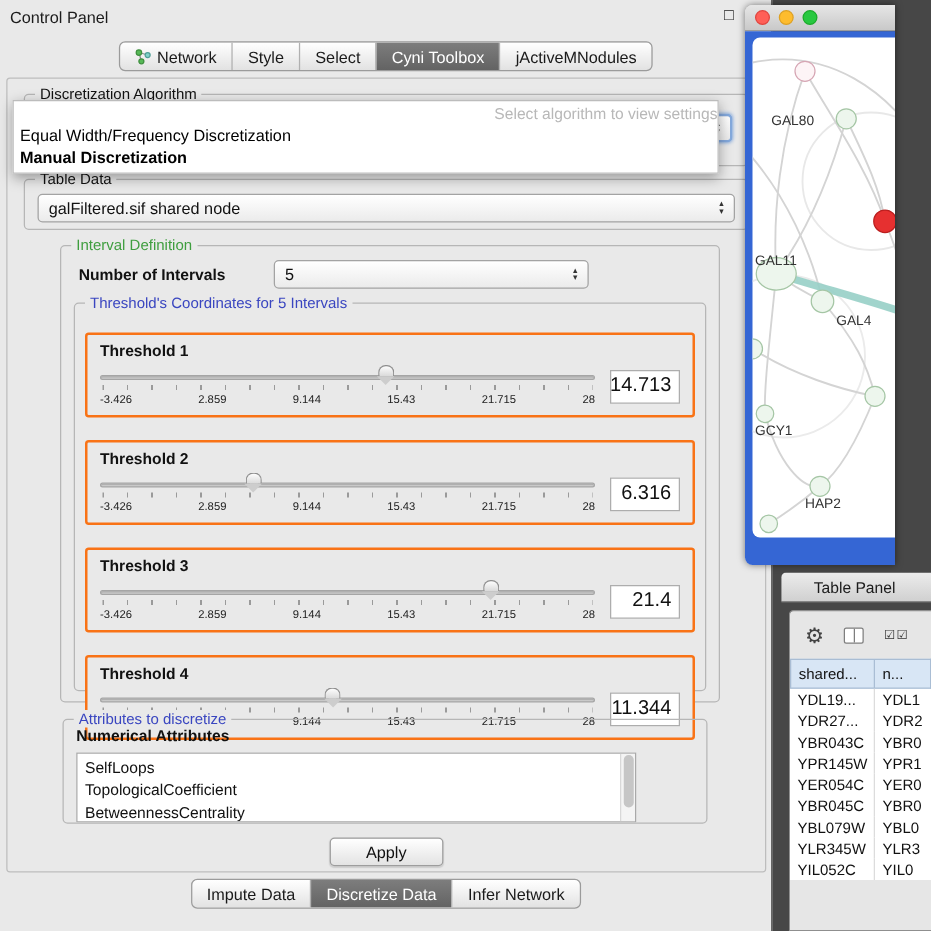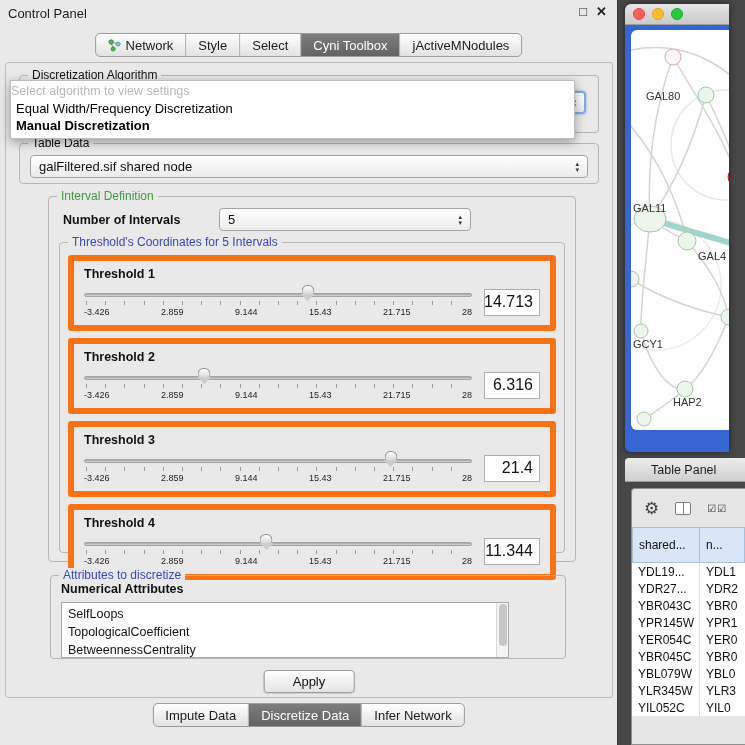--- a/index.html
+++ b/index.html
@@ -26,65 +26,65 @@
   .gtitle{position:absolute;top:-8px;left:8px;background:#e9e9e9;padding:0 4px;font-size:12px;color:#111;white-space:nowrap;}
   .gtitle.green{color:#3f9e3f;}
   .gtitle.blue{color:#3a46c0;}
 
   .combo{position:absolute;display:flex;align-items:center;border:1px solid #a3a3a3;border-radius:4px;background:linear-gradient(#ffffff,#ebebeb);padding:0 8px;font-size:13px;color:#111;box-shadow:inset 0 1px 0 #fff;}
   .combo .stepper{margin-left:auto;display:flex;flex-direction:column;line-height:6px;font-size:7px;color:#333;padding-left:8px;}
   .combo.focused{border:2px solid #84a9dd;box-shadow:0 0 3px #84a9dd;}
 
   
   .alg-popup{position:absolute;left:10px;top:80px;width:565px;background:#fff;border:1px solid #bcbcbc;box-shadow:0 3px 10px rgba(0,0,0,.35);z-index:50;padding-bottom:4px;}
-  .alg-popup .placeholder{ text-align:left;color:#b8b8b8;font-size:12.5px;padding:3px 0 2px;}
+  .alg-popup .placeholder{ text-align:right;color:#b8b8b8;font-size:12.5px;padding:3px 0 2px;}
   .alg-popup .opt{font-size:13px;color:#000;padding:1px 5px;}
   .alg-popup .opt.bold{font-weight:bold;}
 
   
   .thr-stack{position:absolute;left:10px;right:10px;top:45px;bottom:8px;display:flex;flex-direction:column;gap:7px;padding:12px 8px 6px;}
-  .tbox{border:6px solid #f97316;border-radius:3px;padding:6px 10px 4px;background:#e9e9e9;}
+  .tbox{border:2px solid #f97316;border-radius:3px;padding:6px 10px 4px;background:#e9e9e9;margin-top:11px;}
   .tbox .tlabel{font-size:12.5px;font-weight:bold;color:#111;margin-bottom:2px;}
   .trow-slider{display:flex;align-items:center;gap:12px;}
   .slider-wrap{position:relative;flex:1;height:38px;}
   .track{position:absolute;left:0;right:0;top:10px;height:4px;background:#cfcfcf;border:1px solid #a5a5a5;border-radius:3px;box-shadow:inset 0 1px 1px rgba(0,0,0,.18);}
   .thumb{position:absolute;top:2px;width:13px;height:9px;transform:translateX(-50%);background:linear-gradient(#fdfdfd,#d9d9d9);border:1px solid #8f8f8f;border-bottom:none;border-radius:6px 6px 1px 1px;z-index:2;}
   .thumb::after{content:'';position:absolute;left:50%;top:100%;transform:translateX(-50%);width:0;height:0;border:7px solid transparent;border-top:7px solid #cdcdcd;border-bottom:0;}
   .ticks{position:absolute;left:2px;right:2px;top:18px;height:4px;background-image:repeating-linear-gradient(90deg,#9a9a9a 0,#9a9a9a 1px,transparent 1px,transparent 5%);}
   .tick-labels{position:absolute;left:0;right:0;top:24px;display:flex;justify-content:space-between;font-size:9px;color:#222;}
   .val-field{width:56px;height:27px;background:#fff;border:1px solid #adadad;display:flex;align-items:center;justify-content:flex-end;padding-right:6px;font-size:16px;color:#111;}
 
   
   .attr-heading{position:absolute;left:10px;top:6px;font-size:12.5px;font-weight:bold;color:#111;}
   .attr-list{position:absolute;left:10px;top:26px;width:448px;height:56px;background:#fff;border:1px solid #a9a9a9;overflow:hidden;padding:2px 6px;}
   .attr-list .item{font-size:12.5px;line-height:18px;color:#111;white-space:nowrap;}
   .vscroll{position:absolute;top:0;right:0;bottom:0;width:12px;background:#f4f4f4;border-left:1px solid #d8d8d8;}
   .vthumb{position:absolute;top:1px;left:2px;width:8px;height:42px;background:#c6c6c6;border-radius:4px;}
 
   .btn{position:absolute;left:50%;transform:translateX(-50%);top:607px;background:linear-gradient(#ffffff,#e3e3e3);border:1px solid #9d9d9d;border-radius:4px;font-size:13px;color:#111;padding:3px 28px;box-shadow:0 1px 1px rgba(0,0,0,.12);}
 
   
-  .net-window{position:absolute;left:625px;top:4px;width:104px;height:448px;border-radius:6px 0 0 6px;overflow:hidden;box-shadow:0 0 6px rgba(0,0,0,.5);}
+  .net-window{position:absolute;left:596px;top:4px;width:120px;height:448px;border-radius:6px 0 0 6px;overflow:hidden;box-shadow:0 0 6px rgba(0,0,0,.5);}
   .net-titlebar{position:absolute;left:0;top:0;right:0;height:21px;background:linear-gradient(#e6e6e6,#c9c9c9);border-bottom:1px solid #9c9c9c;display:flex;align-items:center;padding-left:8px;gap:7px;}
   .light{width:12px;height:12px;border-radius:50%;}
   .light.red{background:#ff5f57;border:1px solid #e0443e;}
   .light.yellow{background:#febc2e;border:1px solid #dea123;}
   .light.green{background:#28c840;border:1px solid #1aab29;}
   .net-frame{position:absolute;left:0;top:21px;right:0;bottom:0;background:#3566d4;}
   .net-canvas{position:absolute;left:6px;top:5px;width:140px;height:400px;background:#fff;border-radius:6px;overflow:hidden;}
 
   
   .table-panel-header{position:absolute;left:625px;top:458px;width:120px;height:24px;background:linear-gradient(#ececec,#d0d0d0);border-bottom:1px solid #9c9c9c;display:flex;align-items:center;padding-left:26px;font-size:12.5px;color:#1c1c1c;border-radius:4px 0 0 0;}
   .table-window{position:absolute;left:631px;top:488px;width:114px;height:257px;background:#e6e6e6;border:1px solid #8f8f8f;border-right:none;border-radius:4px 0 0 0;overflow:hidden;}
   .table-toolbar{display:flex;align-items:center;gap:16px;height:38px;padding-left:12px;}
   .gear{font-size:17px;color:#444;}
   .cols-icon{position:relative;width:16px;height:13px;background:#fff;border:1px solid #7e7e7e;border-radius:2px;}
   .cols-icon i{position:absolute;left:50%;top:0;bottom:0;width:1px;background:#7e7e7e;}
   .checks{font-size:10px;color:#333;letter-spacing:1px;}
-  .thead{display:flex;height:36px;border-radius:10px;}
+  .thead{display:flex;height:24px;border-radius:10px;}
   .thcell{background:#d8e6f5;border:1px solid #a9bdd4;border-left:none;display:flex;align-items:center;padding-left:6px;font-size:12px;color:#111;}
   .thcell.c1{width:68px;border-left:1px solid #a9bdd4;}
   .thcell.c2{flex:1;}
   .tbody{background:#fff;}
   .trow{display:flex;height:17px;background:#fff;}
   .tcell{display:flex;align-items:center;padding-left:6px;font-size:12px;color:#111;white-space:nowrap;overflow:hidden;}
   .tcell.c1{width:68px;border-right:1px solid #dcdcdc;}
   .tcell.c2{flex:1;}
 
   svg text{font-family:"Liberation Sans",sans-serif;}

